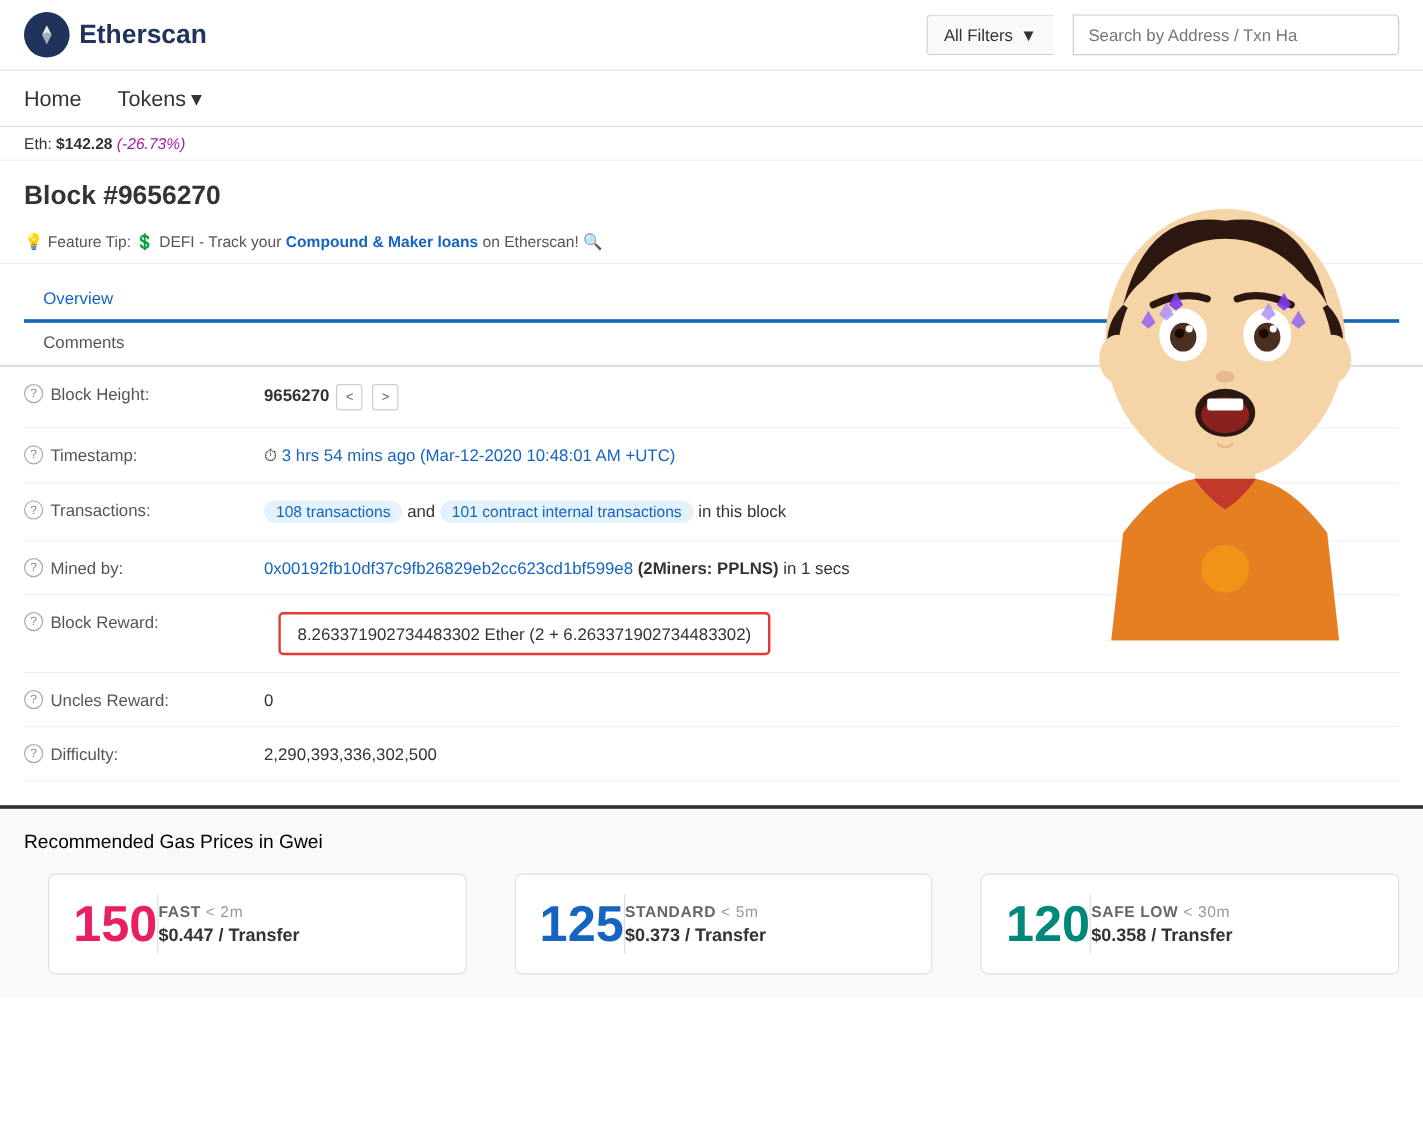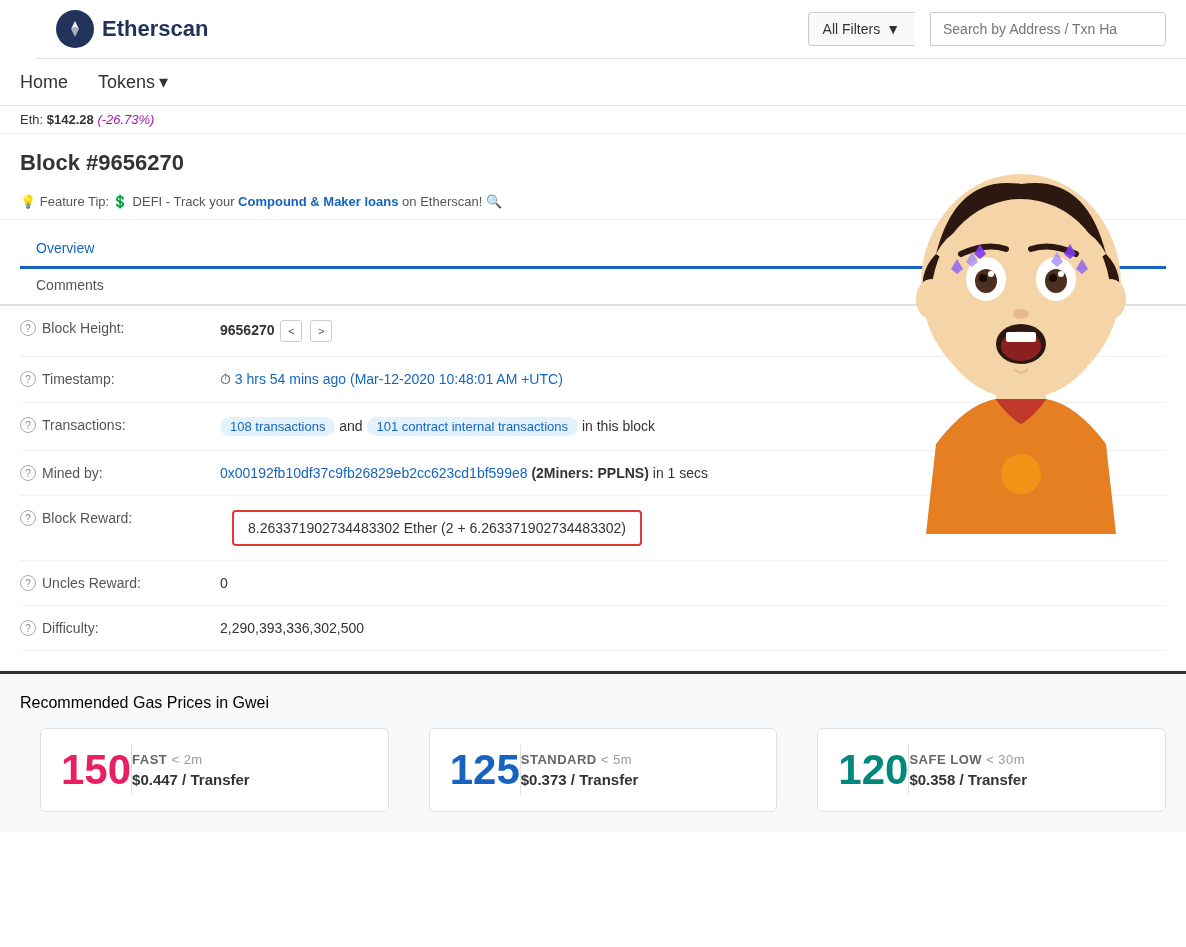--- a/index.html
+++ b/index.html
@@ -6,21 +6,20 @@
     body { font-family: Arial, sans-serif; font-size: 14px; color: #333; background: #fff; }
 
     
     .header {
       display: flex;
       align-items: center;
       justify-content: space-between;
       padding: 10px 20px;
       border-bottom: 1px solid #e0e0e0;
       background: #fff;
-      margin-left: 36px;
     }
     .logo-area {
       display: flex;
       align-items: center;
       gap: 8px;
     }
     .logo-circle {
       width: 38px;
       height: 38px;
       border-radius: 50%;
@@ -50,21 +49,21 @@
       padding: 8px 14px;
       border: 1px solid #ccc;
       border-right: none;
       border-radius: 4px 0 0 4px;
       background: #f8f9fa;
       cursor: pointer;
       font-size: 14px;
       color: #333;
     }
     .search-input {
-      width: 236px;
+      width: 272px;
       padding: 8px 12px;
       border: 1px solid #ccc;
       border-radius: 0 4px 4px 0;
       font-size: 14px;
       color: #c2410c;
       outline: none;
     }
 
     
     .navbar {

